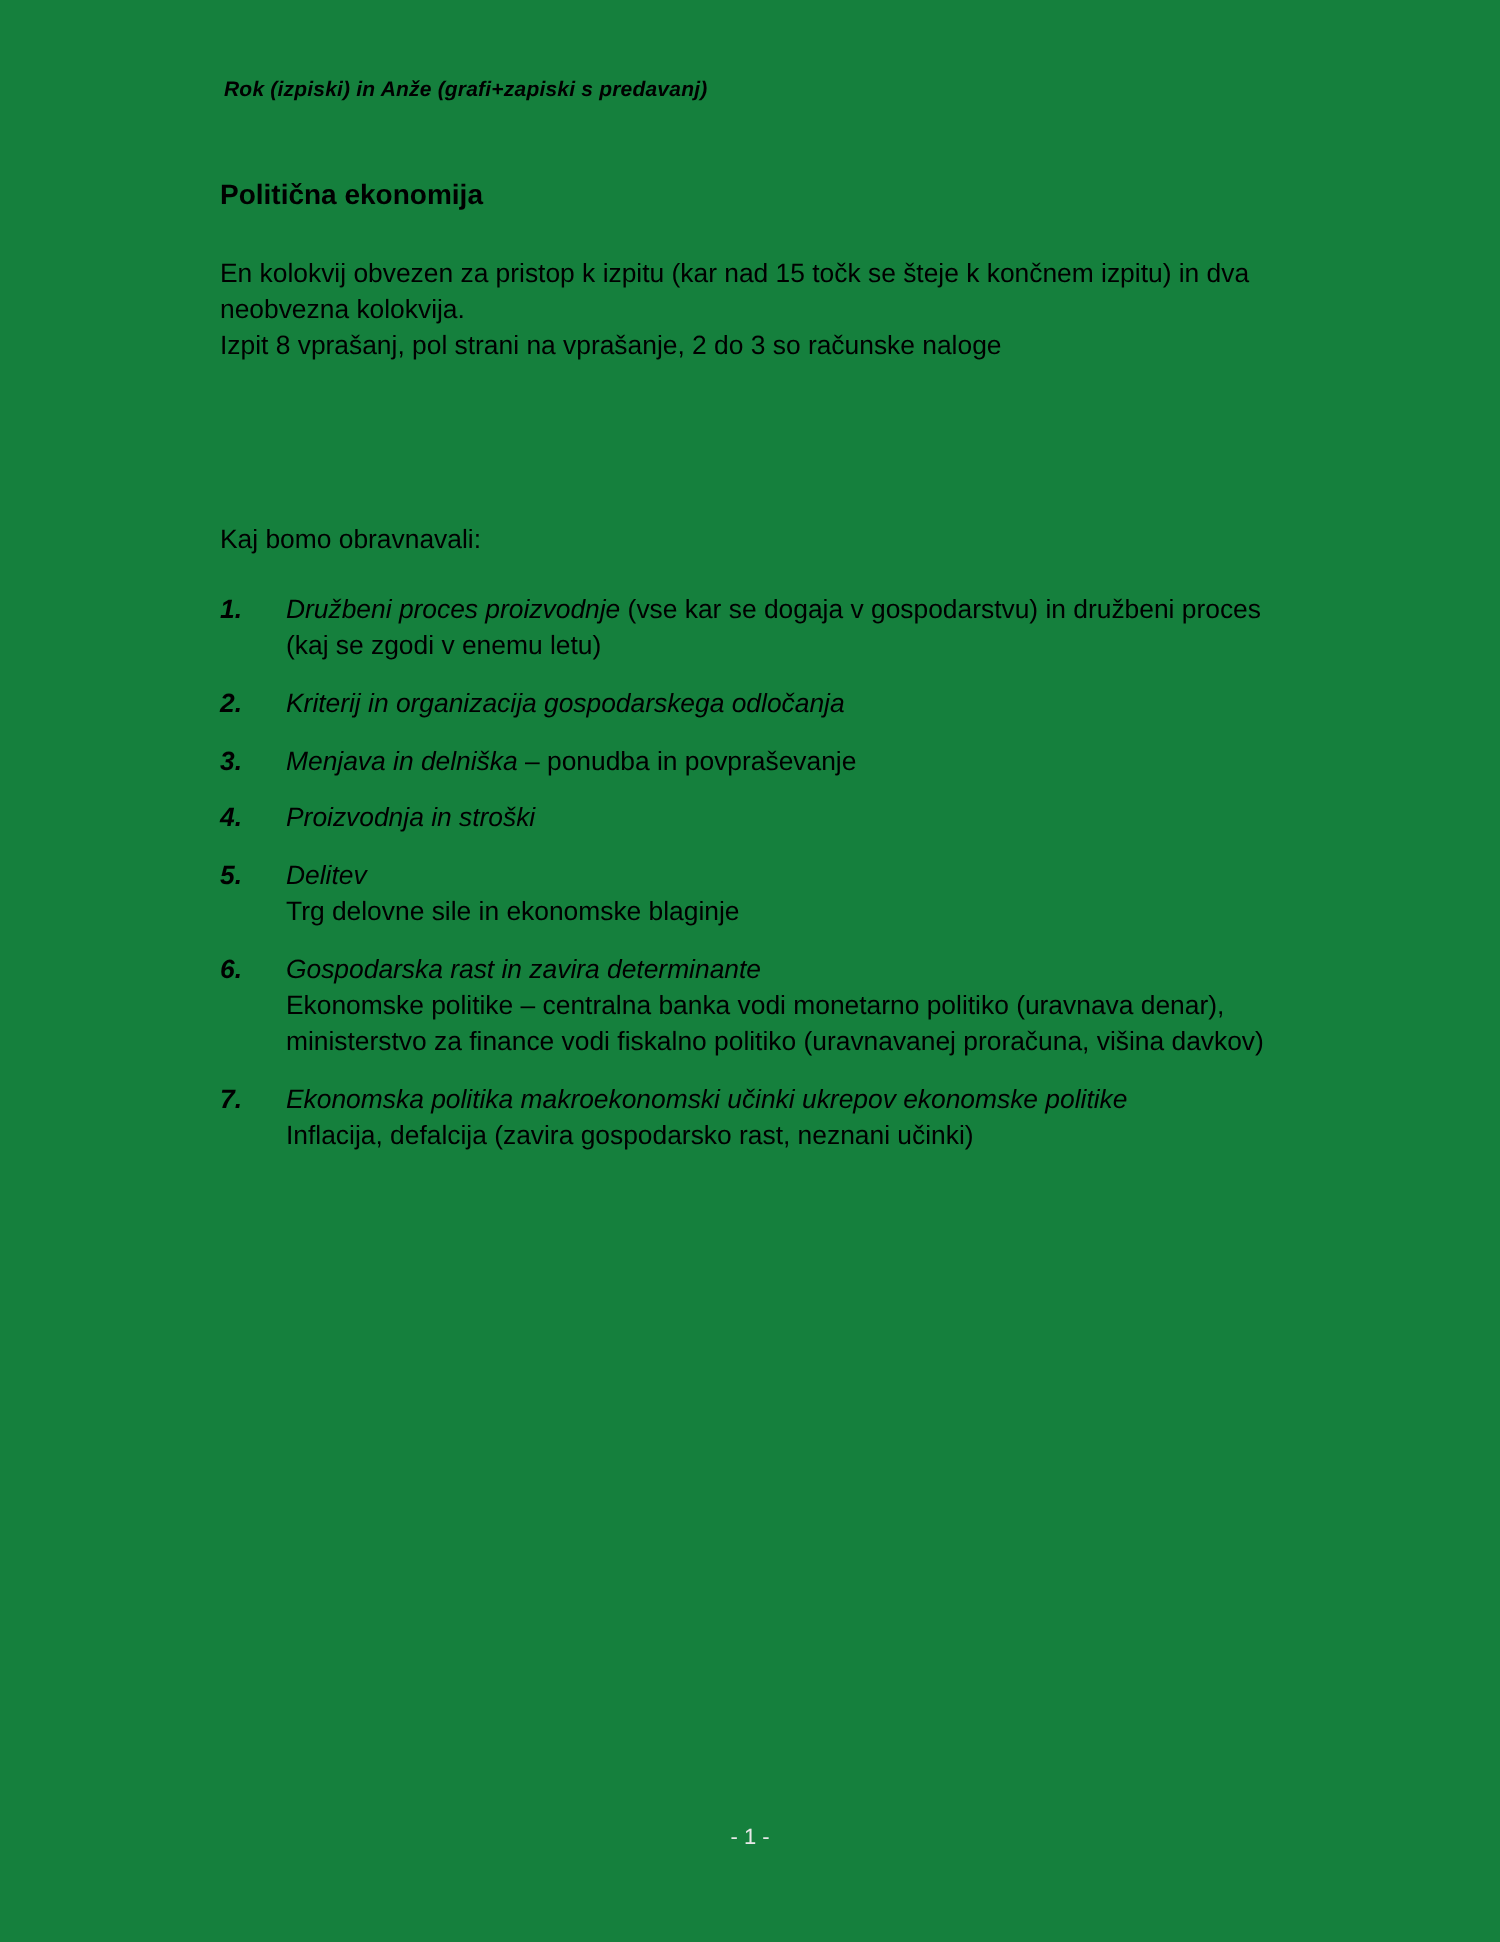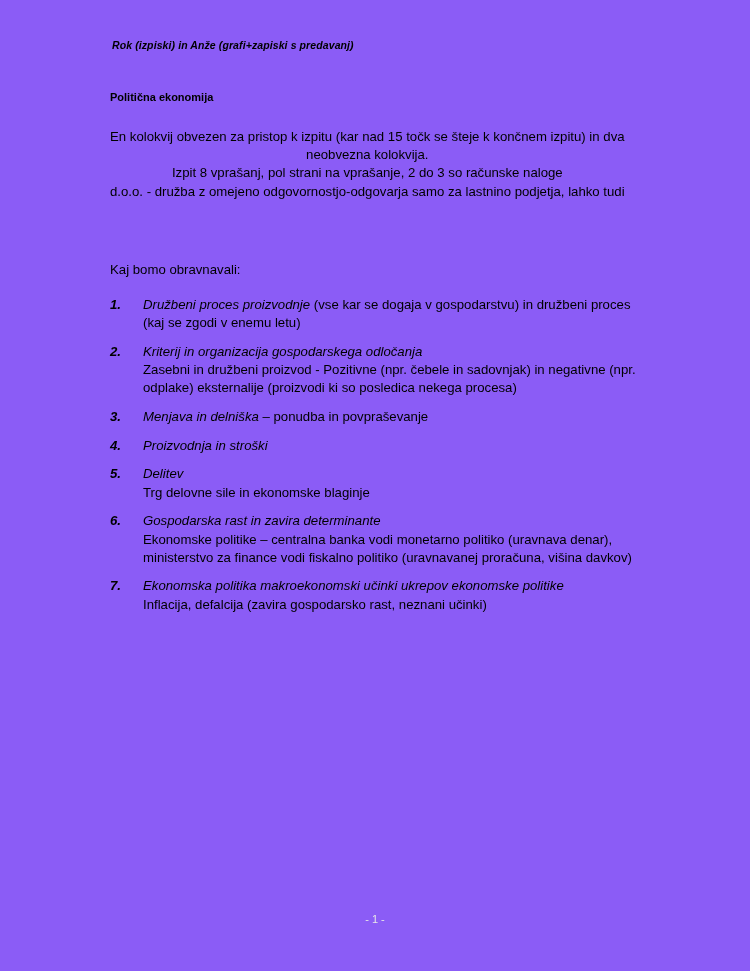--- a/index.html
+++ b/index.html
@@ -8,21 +8,21 @@
     background: #ffffff;
   }
   body {
     font-family: "Liberation Sans", sans-serif;
     color: #000000;
   }
   .page {
     position: relative;
     width: 750px;
     height: 971px;
-    background: #8b5cf6;
+    background: #15803d;
     overflow: hidden;
     box-sizing: border-box;
   }
   .content {
     position: absolute;
     left: 110px;
     top: 38px;
     width: 532px;
   }
 
@@ -31,36 +31,35 @@
     font-size: 10.5px;
     font-weight: bold;
     font-style: italic;
     letter-spacing: 0.1px;
     margin: 0 0 0 2px;
     line-height: 14px;
   }
 
   
   .doc-title {
-    font-size: 11px;
+    font-size: 14px;
     font-weight: bold;
     margin: 0;
     padding: 0;
     line-height: 18px;
     position: absolute;
     top: 50px;
     left: 0;
   }
 
   .block {
     position: absolute;
     left: 0;
     font-size: 13.2px;
     line-height: 18.2px;
-    text-align: center;
   }
   .block p {
     margin: 0;
   }
 
   
   .topics {
     position: absolute;
     left: 0;
     top: 258px;
@@ -121,36 +120,34 @@
 
     <h1 class="doc-title">Politična ekonomija</h1>
 
     <div class="block" style="top:90px;">
       <p>En kolokvij obvezen za pristop k izpitu (kar nad 15 točk se šteje k končnem izpitu) in dva</p>
       <p>neobvezna kolokvija.</p>
       <p>Izpit 8 vprašanj, pol strani na vprašanje, 2 do 3 so računske naloge</p>
     </div>
 
     <div class="block" style="top:145px;">
-      <p>d.o.o. - družba z omejeno odgovornostjo-odgovarja samo za lastnino podjetja, lahko tudi</p>
     </div>
 
     <div class="block" style="top:207px;margin-top:16px;">
       <p>Kaj bomo obravnavali:</p>
     </div>
 
     <ol class="topics" style="list-style:none;margin:0;padding:0;">
       <li class="topic">
         <span class="num">1.</span>
         <span class="lead">Družbeni proces proizvodnje</span><span class="rest"> (vse kar se dogaja v gospodarstvu) in družbeni proces (kaj se zgodi v enemu letu)</span>
       </li>
       <li class="topic">
         <span class="num">2.</span>
         <span class="lead">Kriterij in organizacija gospodarskega odločanja</span><span class="rest"></span>
-        <span class="sub">Zasebni in družbeni proizvod - Pozitivne (npr. čebele in sadovnjak) in negativne (npr. odplake) eksternalije (proizvodi ki so posledica nekega procesa)</span>
       </li>
       <li class="topic">
         <span class="num">3.</span>
         <span class="lead">Menjava in delniška</span><span class="rest"> – ponudba in povpraševanje</span>
       </li>
       <li class="topic">
         <span class="num">4.</span>
         <span class="lead">Proizvodnja in stroški</span>
       </li>
       <li class="topic">

